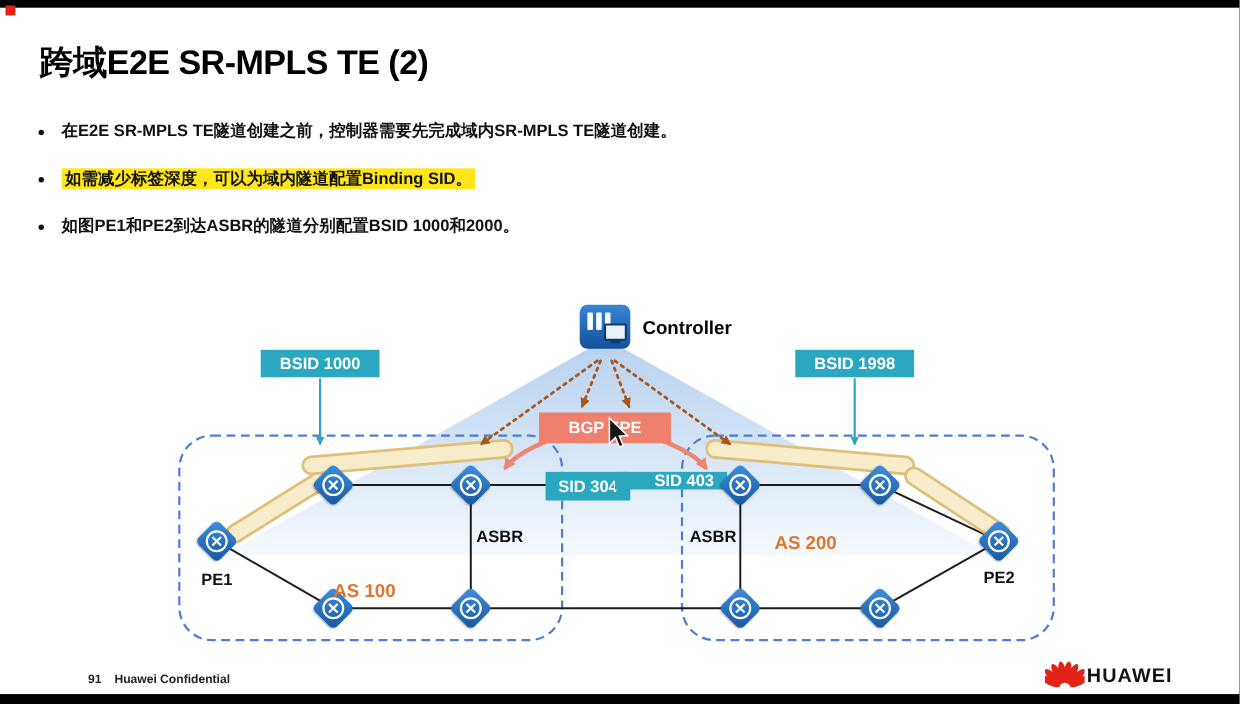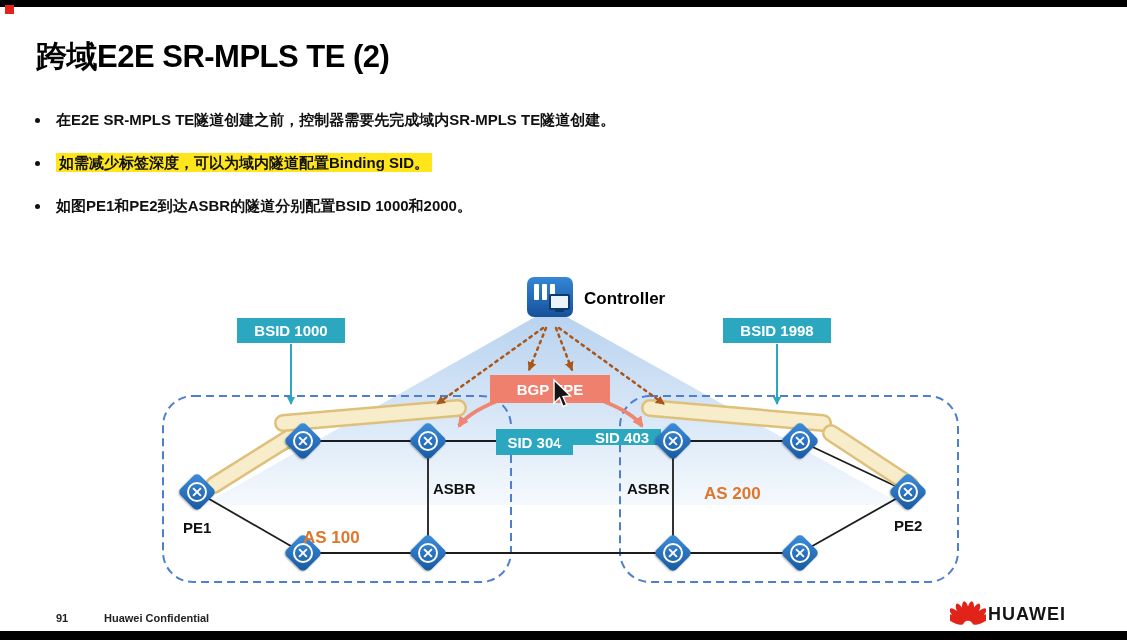--- a/index.html
+++ b/index.html
@@ -49,21 +49,21 @@
            background:linear-gradient(180deg,#3587d6,#15509a);border-radius:7px;}
   .ci-bar{position:absolute;top:7px;width:5px;height:16px;background:#fff;border-radius:1px;}
   .ci-bar.b1{left:7px;} .ci-bar.b2{left:15px;} .ci-bar.b3{left:23px;}
   .ci-screen{position:absolute;left:22px;top:17px;width:17px;height:12px;background:#eaf3fc;
              border:2px solid #0d3a6e;border-radius:2px;}
   .ci-stand{position:absolute;left:28px;top:32px;width:9px;height:3px;background:#0d3a6e;}
 
   .cursor-svg{position:absolute;left:548px;top:378px;z-index:4;}
 
   
-  .footer-page{position:absolute;left:56px;top:612px;font-size:11px;font-weight:bold;color:#222;z-index:2;}
+  .footer-page{position:absolute;left:80px;top:612px;font-size:11px;font-weight:bold;color:#222;z-index:2;}
   .footer-conf{position:absolute;left:104px;top:612px;font-size:11px;font-weight:bold;color:#222;z-index:2;}
   .brand{position:absolute;left:950px;top:599px;display:flex;align-items:center;gap:2px;z-index:2;}
   .brand-text{font-size:18px;font-weight:bold;letter-spacing:1px;color:#141414;}
 </style>
 </head>
 <body>
 
 <div class="stage">
 
   <div class="bar-top"></div>

